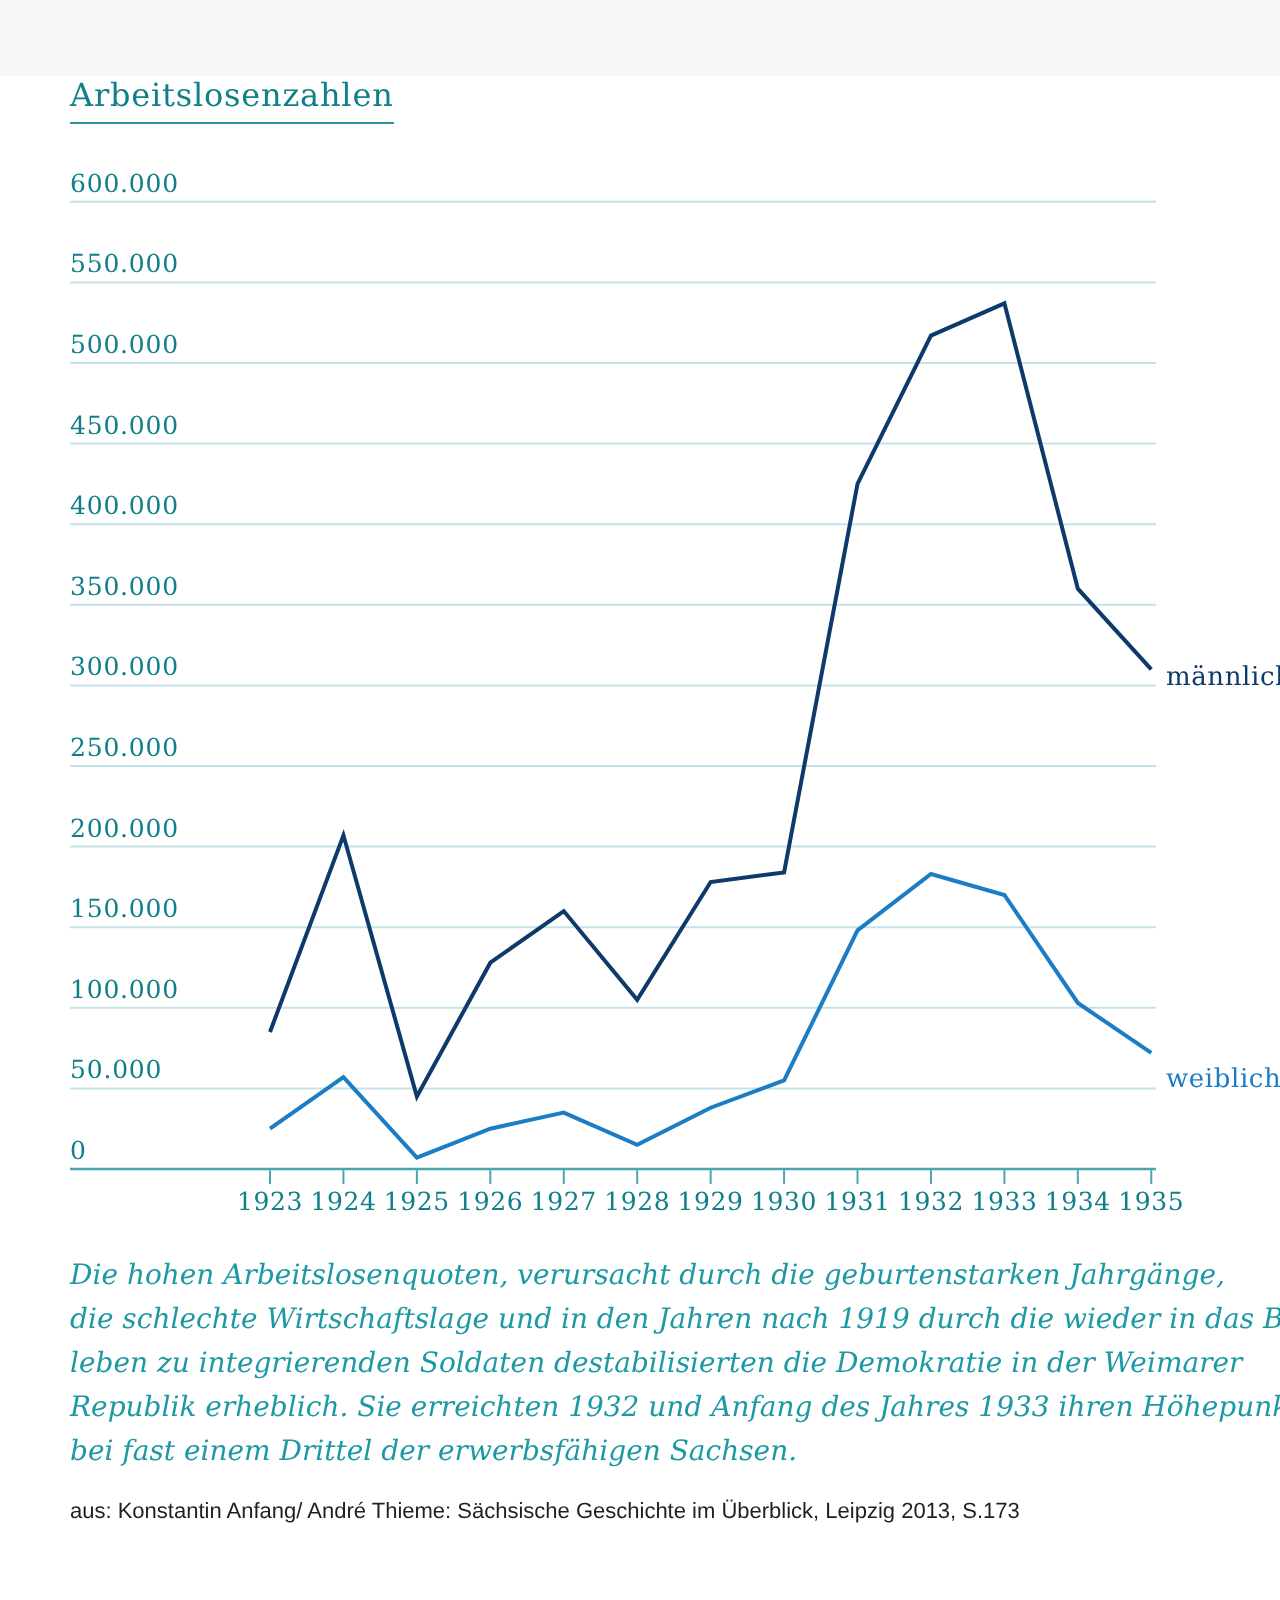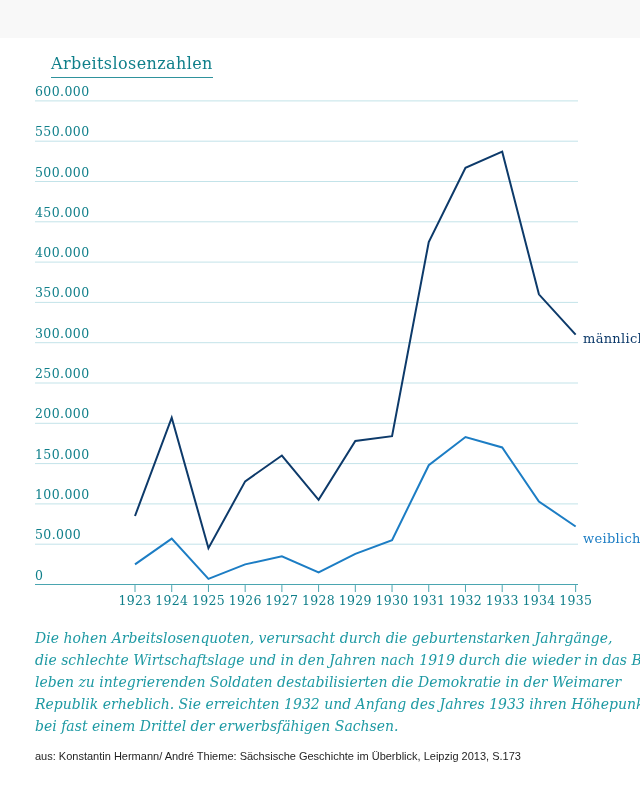--- a/index.html
+++ b/index.html
@@ -2,21 +2,21 @@
 <html><head>
 <meta charset="utf-8">
 <style>
   html,body{margin:0;padding:0;}
   body{
     width:640px;height:800px;position:relative;background:#ffffff;
     font-family:"DejaVu Serif", serif;overflow:hidden;
   }
   .top-band{position:absolute;left:0;top:0;width:640px;height:38px;background:#f8f8f8;}
   .chart-title{
-    position:absolute;left:35px;top:38px;margin:16px;
+    position:absolute;left:35px;top:38px;margin:0;
     font-size:16px;font-weight:400;color:#0f7f8a;letter-spacing:0.4px;
     border-bottom:1px solid #2f929c;padding-bottom:3px;line-height:20px;
   }
   svg.chart{position:absolute;left:0;top:0;width:640px;height:620px;}
   svg.chart text{font-family:"DejaVu Serif", serif;}
   .ytick-label{font-size:12.5px;fill:#0f7f8a;letter-spacing:0.4px;}
   .xtick-label{font-size:12.5px;fill:#0f7f8a;text-anchor:middle;letter-spacing:0.3px;}
   .series-label{font-size:13px;letter-spacing:0.3px;}
   .caption{
     position:absolute;left:35px;top:627px;
@@ -95,13 +95,13 @@
   </svg>
 
 <div class="caption">
   <div>Die hohen Arbeitslosenquoten, verursacht durch die geburtenstarken Jahrgänge,</div>
   <div>die schlechte Wirtschaftslage und in den Jahren nach 1919 durch die wieder in das Berufs-</div>
   <div>leben zu integrierenden Soldaten destabilisierten die Demokratie in der Weimarer</div>
   <div>Republik erheblich. Sie erreichten 1932 und Anfang des Jahres 1933 ihren Höhepunkt,</div>
   <div>bei fast einem Drittel der erwerbsfähigen Sachsen.</div>
 </div>
 
-<div class="source">aus: Konstantin Hermann/ André Thieme: Sächsische Geschichte im Überblick, Leipzig 2013, S.173</div>
+<div class="source">aus: Konstantin Anfang/ André Thieme: Sächsische Geschichte im Überblick, Leipzig 2013, S.173</div>
 
 </body></html>

